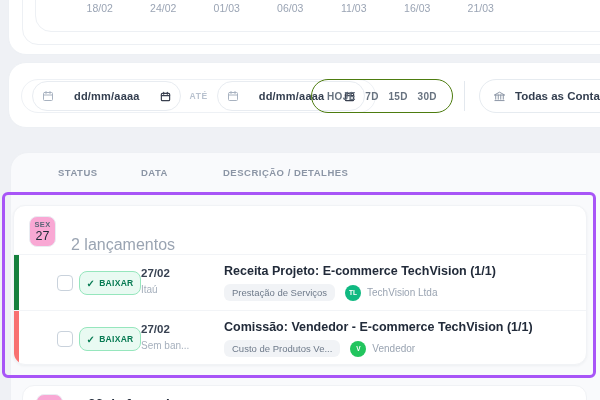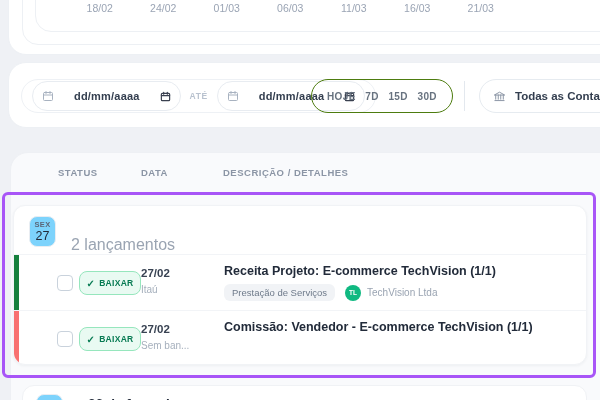--- a/index.html
+++ b/index.html
@@ -36,21 +36,21 @@
   #h-status { left:47px; } #h-data { left:130px; } #h-desc { left:212px; }
 
   .selection-outline { position:absolute; left:2px; top:192px; width:594px; height:186px;
                        border:3px solid #a855f7; border-radius:6px; z-index:3; pointer-events:none; }
 
   .day-card { position:absolute; left:13px; top:205px; width:574px; height:160px; background:#fff;
               border:1px solid #f1f3f6; border-radius:12px; overflow:hidden; z-index:2;
               box-shadow:0 1px 3px rgba(20,30,50,.05); }
   .group-header { position:relative; height:48px; }
   .badge { position:absolute; left:15px; top:10px; width:27px; height:31px; border:1px solid #e9edf2;
-           border-radius:8px; background:#7dd3fc; display:flex; flex-direction:column; align-items:center;
+           border-radius:8px; background:#f9a8d4; display:flex; flex-direction:column; align-items:center;
            justify-content:center; gap:1px; }
   .badge .wd { font-size:7.5px; font-weight:bold; color:#5b6678; letter-spacing:.4px; }
   .badge .dy { font-size:12.5px; font-weight:normal; color:#222b3a; line-height:1; }
   .g-title { position:absolute; left:57px; top:12px; font-size:13.5px; font-weight:bold; color:#222b3a; }
   .g-sub   { position:absolute; left:57px; top:30px; font-size:16px; color:#9aa4b2; }
 
   .t-row { position:relative; height:56px; border-top:1px solid #f2f4f7; }
   .accent { position:absolute; left:0; top:0; bottom:0; width:4.5px; }
   .cb { position:absolute; left:43px; top:20px; width:16px; height:16px; border:1.5px solid #c9d2dc;
         border-radius:4px; background:#fff; cursor:pointer; }
@@ -189,20 +189,27 @@
     <div class="t-row">
       <div class="accent" style="background-color: rgb(248, 113, 113);"></div>
       <div class="cb"></div>
       <div class="baixar">
         <span class="ck">✓</span>
         <span>BAIXAR</span>
       </div>
       <div class="r-date">27/02</div>
       <div class="r-account">Sem ban...</div>
       <div class="r-desc">Comissão: Vendedor - E-commerce TechVision (1/1)</div>
+      <div class="r-tags">
+        <span class="tag">Custo de Produtos Ve...</span>
+        <span class="contact">
+          <span class="avatar" style="background-color: rgb(34, 197, 94);">V</span>
+          <span class="contact-name">Vendedor</span>
+        </span>
+      </div>
     </div>
   </div>
 
   <div class="day-card-next">
     <div class="badge">
 
       <span class="dy"></span>
     </div>
     <div class="g-title">26 de fevereiro</div>
   </div>

